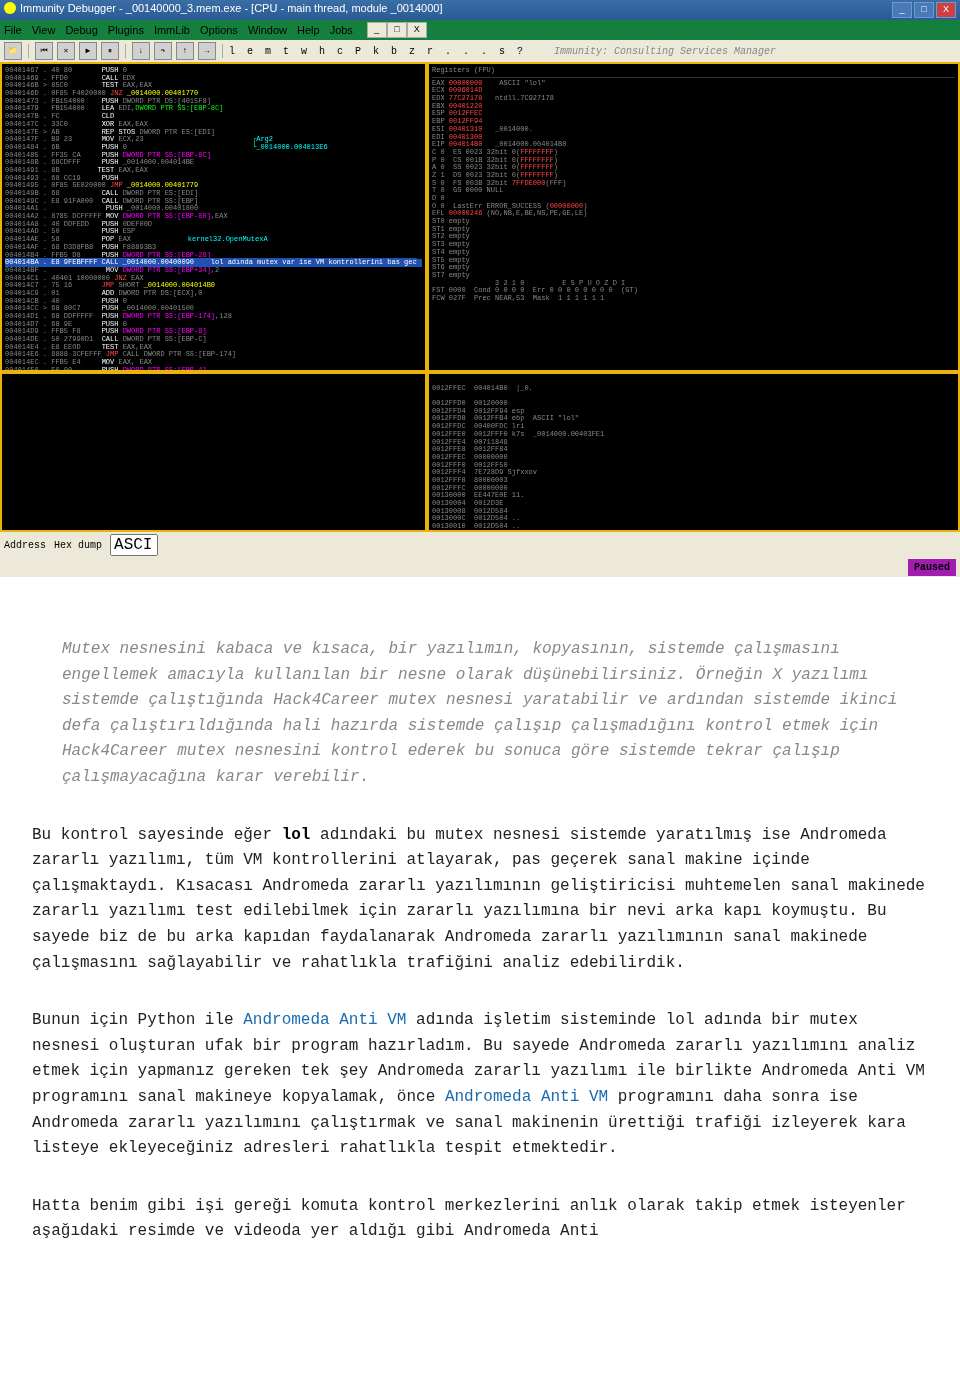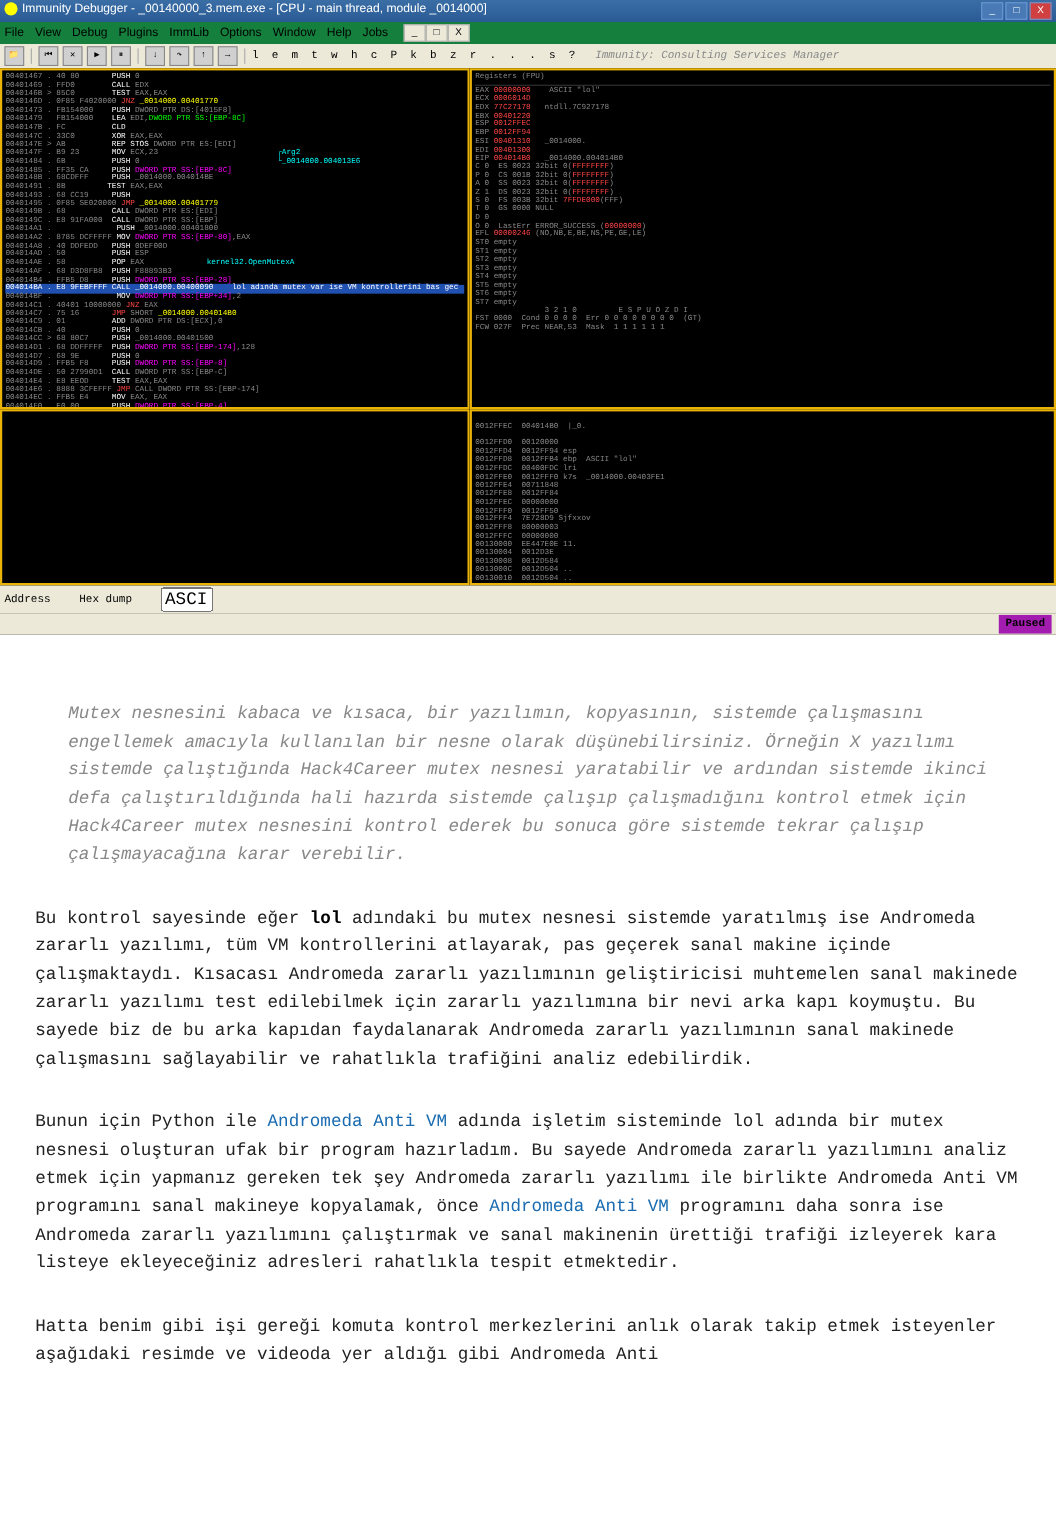--- a/index.html
+++ b/index.html
@@ -9,34 +9,34 @@
 .titlebar-btns{margin-left:auto;display:flex;gap:2px}
 .tbbtn{width:18px;height:14px;background:#4a7ab5;border:1px solid #6a9ad5;text-align:center;font-size:9px;line-height:12px;color:#fff}
 .tbbtn.close{background:#d04040}
 .menubar{background:#15803d;color:#000;padding:2px 4px;font-family:Tahoma,sans-serif;font-size:11px;display:flex;gap:10px;align-items:center}
 .menubar span{text-decoration:underline;text-decoration-color:transparent}
 .submdi{display:flex;justify-content:flex-end;padding:0 4px}
 .toolbar{background:#ece9d8;padding:2px 4px;display:flex;align-items:center;gap:4px;font-size:10px;color:#000}
 .toolbar .ico{width:16px;height:16px;background:#d0d0d0;border:1px solid #888;display:inline-flex;align-items:center;justify-content:center;font-size:8px}
 .toolbar .sep{width:1px;height:14px;background:#aaa;margin:0 2px}
 .toolbar .tletters{font-family:'Courier New',monospace;letter-spacing:3px}
-.toolbar .brand{color:#888;margin-left:11px;font-style:italic}
+.toolbar .brand{color:#888;margin-left:24px;font-style:italic}
 .panes{display:grid;grid-template-columns:427px 1fr;grid-template-rows:310px 160px}
 .pane{border:2px solid #eab308;background:#000;overflow:hidden;padding:3px;position:relative}
 .asm{color:#888;white-space:pre}.asm .mn{color:#fff}.asm .red{color:#f44}.asm .grn{color:#0f0}.asm .yel{color:#ff0}.asm .mag{color:#f0f}.asm .cyn{color:#0ff}
 .asm .hlrow{background:#2050b0;color:#fff;display:inline}
 .regpane{color:#0f0}
 .regpane .hdr{color:#888;border-bottom:1px solid #333;padding-bottom:2px;margin-bottom:2px}
 .regline{white-space:pre;color:#888}
 .regline .v{color:#f44}
 .stkpane,.dmppane{color:#888;white-space:pre}
 .stkpane .hdr{color:#888}.red{color:#f44}.mag{color:#f0f}.grn{color:#0f0}.cyn{color:#0ff}
 .statusrow{background:#ece9d8;padding:1px 4px;color:#000;font-size:10px;display:flex;align-items:center}
 .statusrow .paused{margin-left:auto;background:#a21caf;padding:3px 6px;font-weight:bold}
-.addrrow{background:#ece9d8;padding:2px 4px;color:#000;font-size:10px;display:flex;align-items:center;gap:26px}
+.addrrow{background:#ece9d8;padding:2px 4px;color:#000;font-size:10px;display:flex;align-items:center;gap:8px}
 .addrrow input{font-size:16px;font-family:'Courier New',monospace;padding:0 2px;width:40px}
 .content{padding:40px 32px;max-width:900px}
 .quote{color:#888;font-style:italic;margin:20px 0 30px;padding:0 30px}
 .para{margin:32px 0;color:#222}
 .para b{color:#000}
 .para a{color:#1a6bb0;text-decoration:none}
 </style>
 </head>
 <body>
 

